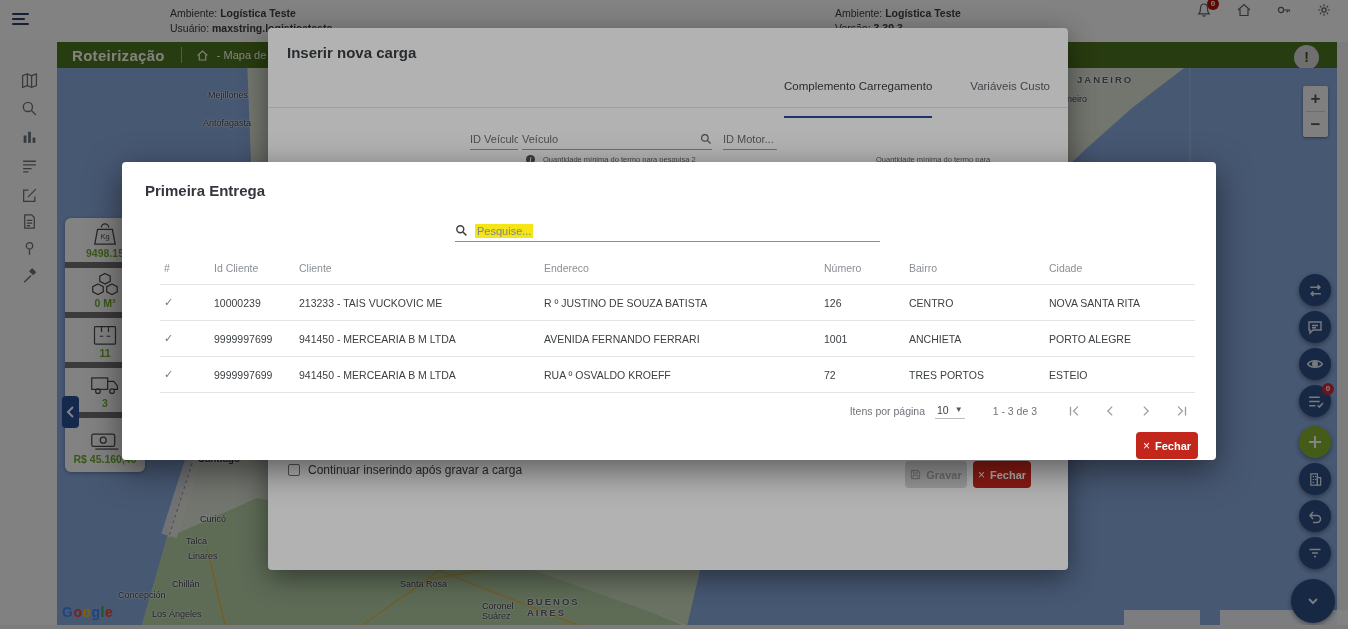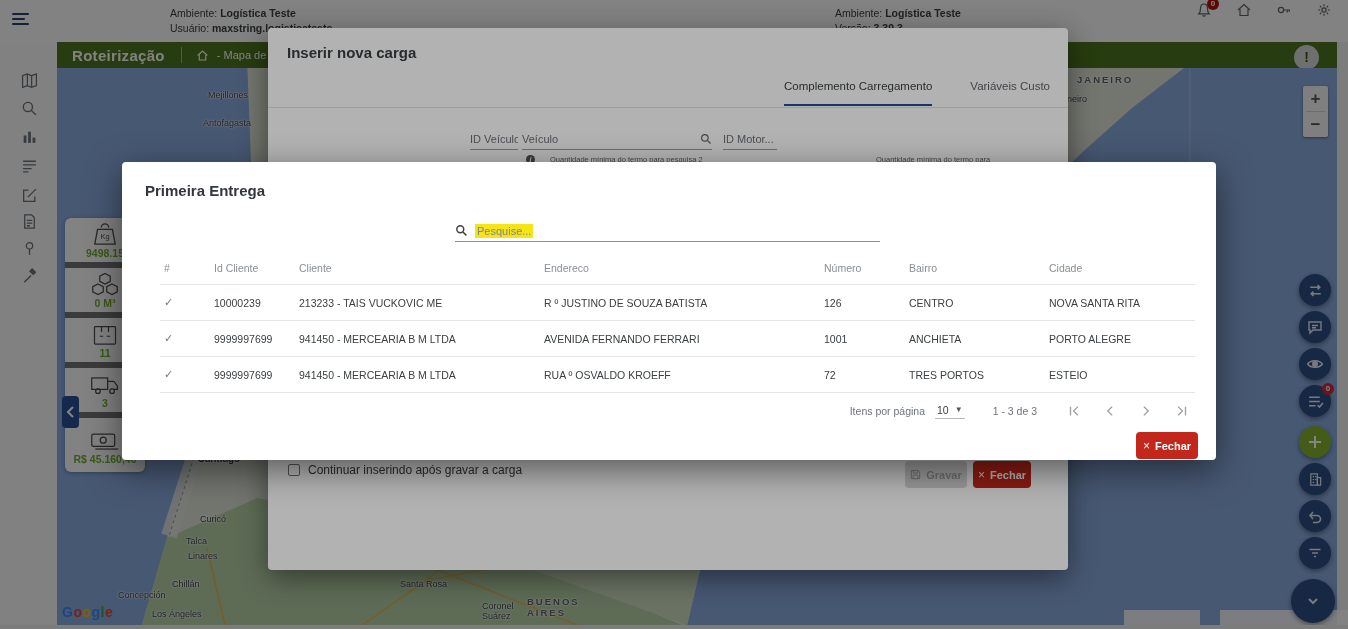--- a/index.html
+++ b/index.html
@@ -53,27 +53,27 @@
   .circbtn.big{left:1291px;width:44px;height:44px;}
 
   
   .ovl1{left:0;top:0;width:1348px;height:629px;background:rgba(0,0,0,.26);z-index:5;}
   .ovl2{left:0;top:0;width:1348px;height:629px;background:rgba(0,0,0,.30);z-index:15;}
 
   
   .modal1{left:268px;top:28px;width:800px;height:542px;background:#fff;border-radius:4px;box-shadow:0 8px 28px rgba(0,0,0,.45);z-index:10;}
   .m1-title{left:19px;top:16px;font-size:15px;font-weight:bold;color:#3c4043;}
   .m1-tabs{right:18px;top:52px;display:flex;gap:38px;}
-  .m1-tab{font-size:11.5px;color:#5f6368;padding-bottom:12px;cursor:pointer;white-space:nowrap;}
+  .m1-tab{font-size:11.5px;color:#5f6368;padding-bottom:24px;cursor:pointer;white-space:nowrap;}
   .m1-tab.active{color:#3c4043;border-bottom:2px solid #2a4a9e;}
   .m1-divider{left:0;top:79px;width:800px;height:1px;background:#e3e3e3;}
   .fld{position:absolute;border-bottom:1px solid #9e9e9e;height:26px;display:flex;align-items:flex-end;justify-content:space-between;}
   .fld .lbl{font-size:11px;color:#6b7075;padding-bottom:4px;white-space:nowrap;overflow:hidden;}
   .fld svg{margin-bottom:4px;color:#5f6368;flex:none;}
-  .helper{position:absolute;top:127px;font-size:7.5px;color:#5f6368;display:flex;align-items:center;gap:15px;}
+  .helper{position:absolute;top:127px;font-size:7.5px;color:#5f6368;display:flex;align-items:center;gap:8px;}
   .info-dot{width:9px;height:9px;border-radius:50%;background:#555;color:#fff;font-size:7px;line-height:9px;text-align:center;font-style:italic;font-weight:bold;flex:none;}
   .m1-check{left:20px;top:436px;width:12px;height:12px;border:1.5px solid #757575;border-radius:2px;cursor:pointer;}
   .m1-checklbl{left:40px;top:435px;font-size:12px;color:#3c4043;}
   .btn{position:absolute;height:27px;border-radius:4px;font-size:11px;font-weight:bold;display:flex;align-items:center;justify-content:center;gap:5px;cursor:pointer;}
   .btn.gravar{left:637px;top:433px;width:62px;background:#d9d9d9;color:#9a9a9a;}
   .btn.fechar{background:#c3271b;color:#fff;}
   .btn .x{font-size:12px;font-weight:normal;}
   .m1-fechar{left:705px;top:433px;width:58px;}
 
   

